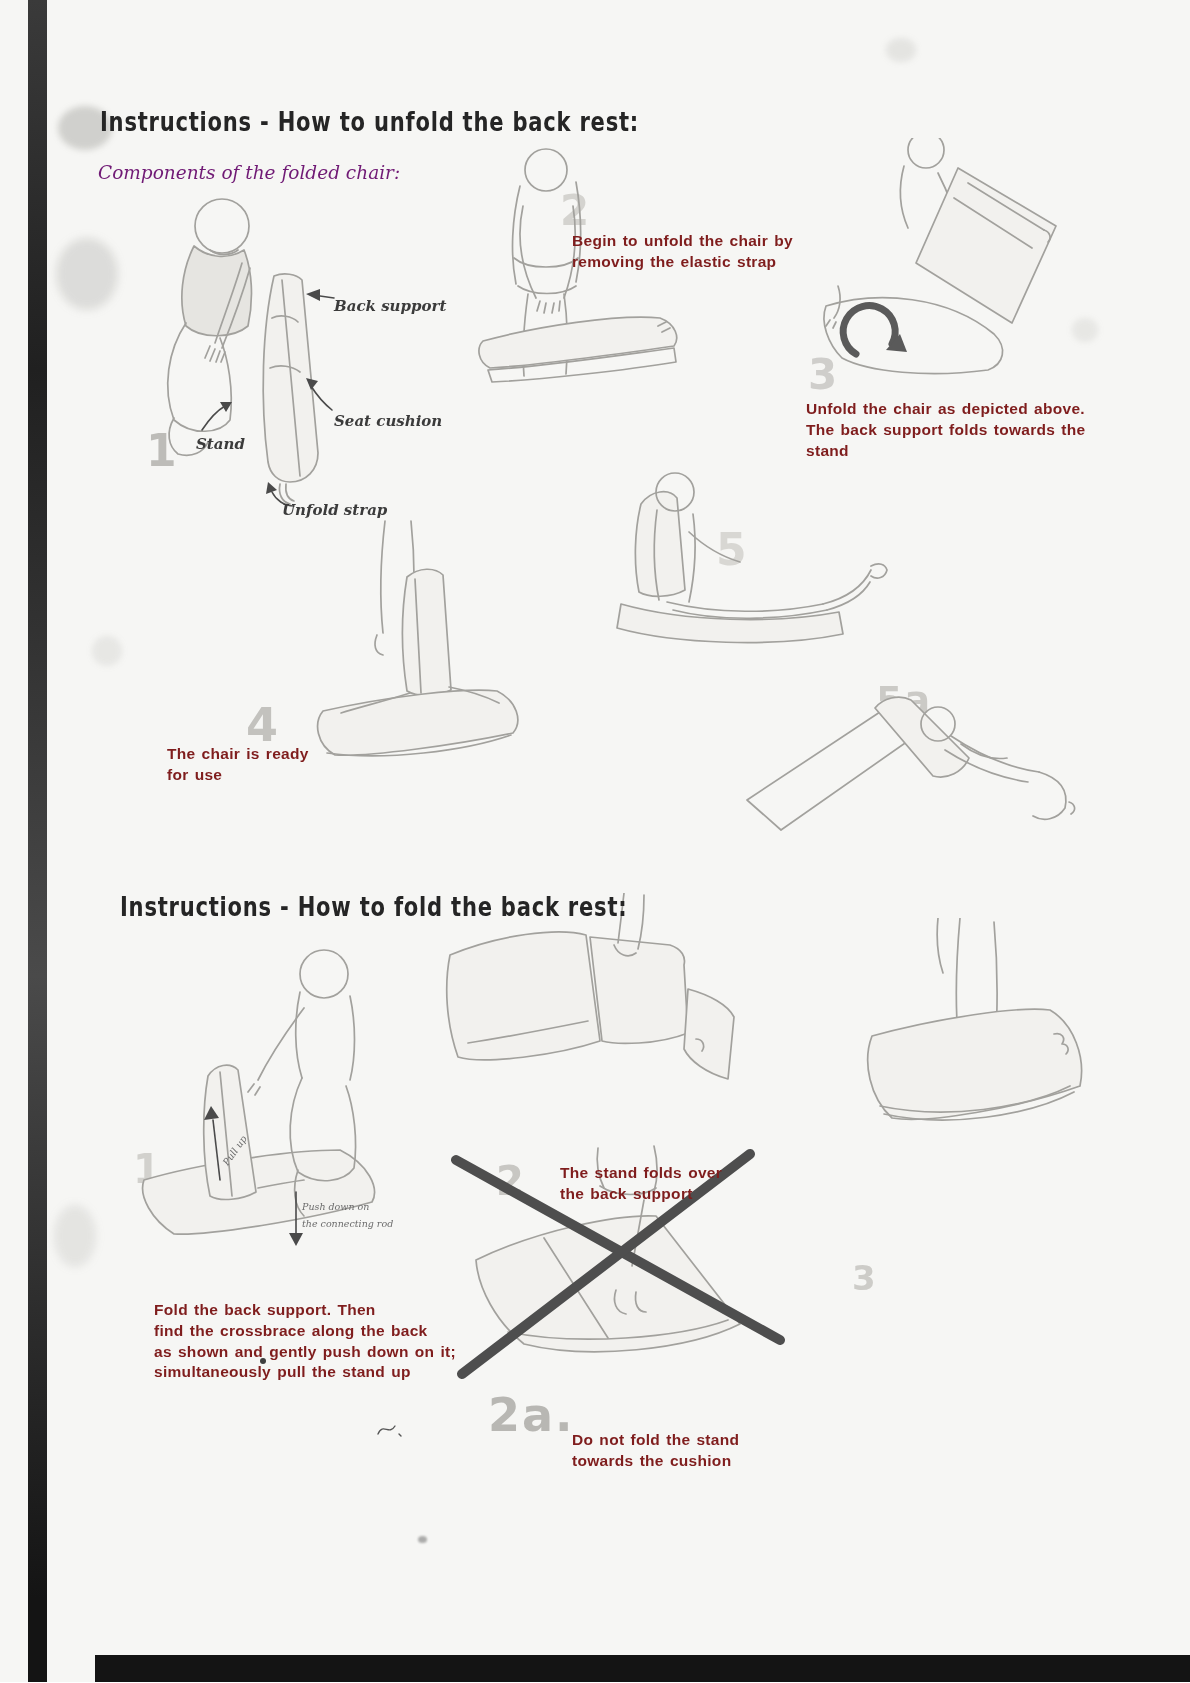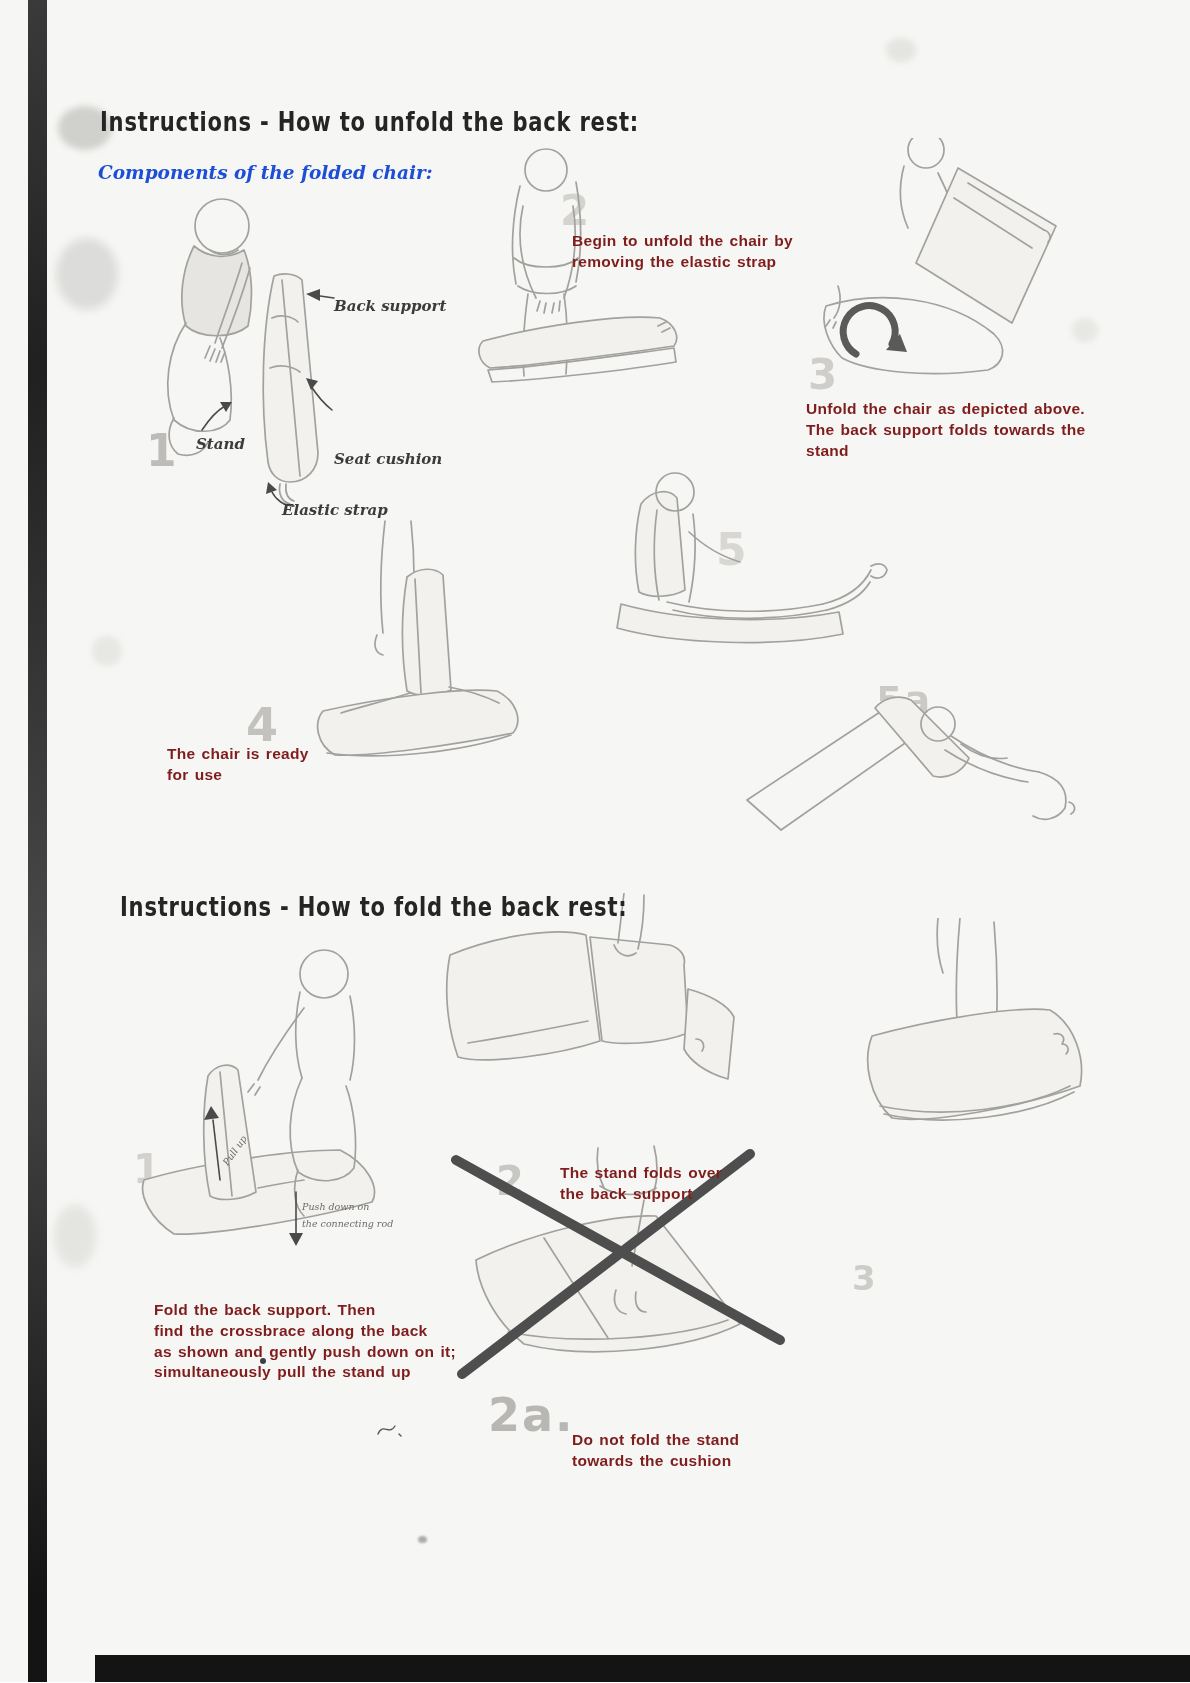--- a/index.html
+++ b/index.html
@@ -6,22 +6,22 @@
   .page{position:relative;width:1190px;height:1682px;background:#f6f6f4;overflow:hidden;
         font-family:"Liberation Sans",sans-serif;}
   
   .left-band{position:absolute;left:28px;top:0;width:19px;height:100%;z-index:5;
              background:linear-gradient(180deg,#3a3a3a,#202020 22%,#4a4a4a 58%,#141414 95%);}
   .bottom-band{position:absolute;left:95px;right:0;top:1655px;height:28px;background:#141414;z-index:5;}
   .speck{position:absolute;border-radius:50%;z-index:0;}
   
   .h1{position:absolute;font-family:"DejaVu Sans",sans-serif;font-weight:700;font-size:27px;
       color:#252525;letter-spacing:1px;transform:scaleX(.78);transform-origin:0 0;white-space:nowrap;z-index:3;}
-  .sub{position:absolute;font-family:"DejaVu Serif",serif;font-style:italic;font-weight:700;
-       font-size:18.5px;color:#1d4ed8;white-space:nowrap;z-index:3;}
+  .sub{position:absolute;font-family:"DejaVu Serif",serif;font-style:italic;font-weight:400;
+       font-size:18.5px;color:#701a75;white-space:nowrap;z-index:3;}
   
   .cap{position:absolute;font-family:"Liberation Sans",sans-serif;font-weight:700;font-size:15.5px;
        color:#7f1d1d;line-height:1.34;letter-spacing:.3px;word-spacing:1.5px;white-space:pre-line;z-index:3;}
   .slabel{position:absolute;font-family:"DejaVu Serif",serif;font-style:italic;font-weight:700;
           font-size:15px;color:#3b3b3b;white-space:nowrap;z-index:3;}
   .tlabel{position:absolute;font-family:"DejaVu Serif",serif;font-style:italic;font-size:9.5px;
           color:#6b6b6b;white-space:pre-line;line-height:1.8;z-index:3;}
   .wm{position:absolute;font-family:"DejaVu Sans",sans-serif;font-weight:700;z-index:0;letter-spacing:2px;}
   
   .fig{position:absolute;z-index:1;}
@@ -69,23 +69,23 @@
     <path class="ink" d="M212,110 L198,108"></path>
     <polygon class="inkf" points="184,106 198,101 198,113"></polygon>
     <path class="ink" d="M210,222 C200,214 194,206 189,198"></path>
     <polygon class="inkf" points="184,190 196,193 189,202"></polygon>
     <path class="ink" d="M80,242 C88,230 96,222 103,218"></path>
     <polygon class="inkf" points="110,214 98,214 104,224"></polygon>
     <path class="ink" d="M172,318 C162,318 154,312 150,304"></path>
     <polygon class="inkf" points="146,294 144,306 155,302"></polygon>
   </svg>
   <div class="slabel" style="left:334px;top:297px;">Back support</div>
-  <div class="slabel" style="left:334px;top:412px;margin-top:38px;">Seat cushion</div>
+  <div class="slabel" style="left:334px;top:412px;">Seat cushion</div>
   <div class="slabel" style="left:196px;top:435px;">Stand</div>
-  <div class="slabel" style="left:282px;top:501px;">Elastic strap</div>
+  <div class="slabel" style="left:282px;top:501px;">Unfold strap</div>
 
   <div class="wm" style="left:560px;top:186px;font-size:42px;color:#d4d3cf;">2</div>
   <svg class="fig" style="left:428px;top:146px;" width="295" height="295" viewBox="0 0 295 295">
     <circle class="sk" cx="118" cy="24" r="21"></circle>
     <path class="sk" d="M92,40 C84,72 82,108 88,138 M148,36 C154,70 154,106 148,136"></path>
     <path class="sk" d="M86,112 C100,124 136,124 150,112 M90,140 C104,150 134,150 148,140"></path>
     <path class="sk" d="M100,148 C96,176 94,204 96,230 M136,148 C140,176 140,204 138,228"></path>
     <path class="sk" d="M95,60 C88,92 94,124 108,152 M145,60 C150,92 146,124 136,152"></path>
     <path class="sk" d="M112,155 l-3,10 M118,157 l-2,10 M126,157 l-2,10 M132,155 l-1,10"></path>
     <path class="sk fl" d="M55,195 C110,180 190,168 232,172 C248,178 252,192 246,200 C190,208 100,220 62,222 C50,216 48,202 55,195 Z"></path>

